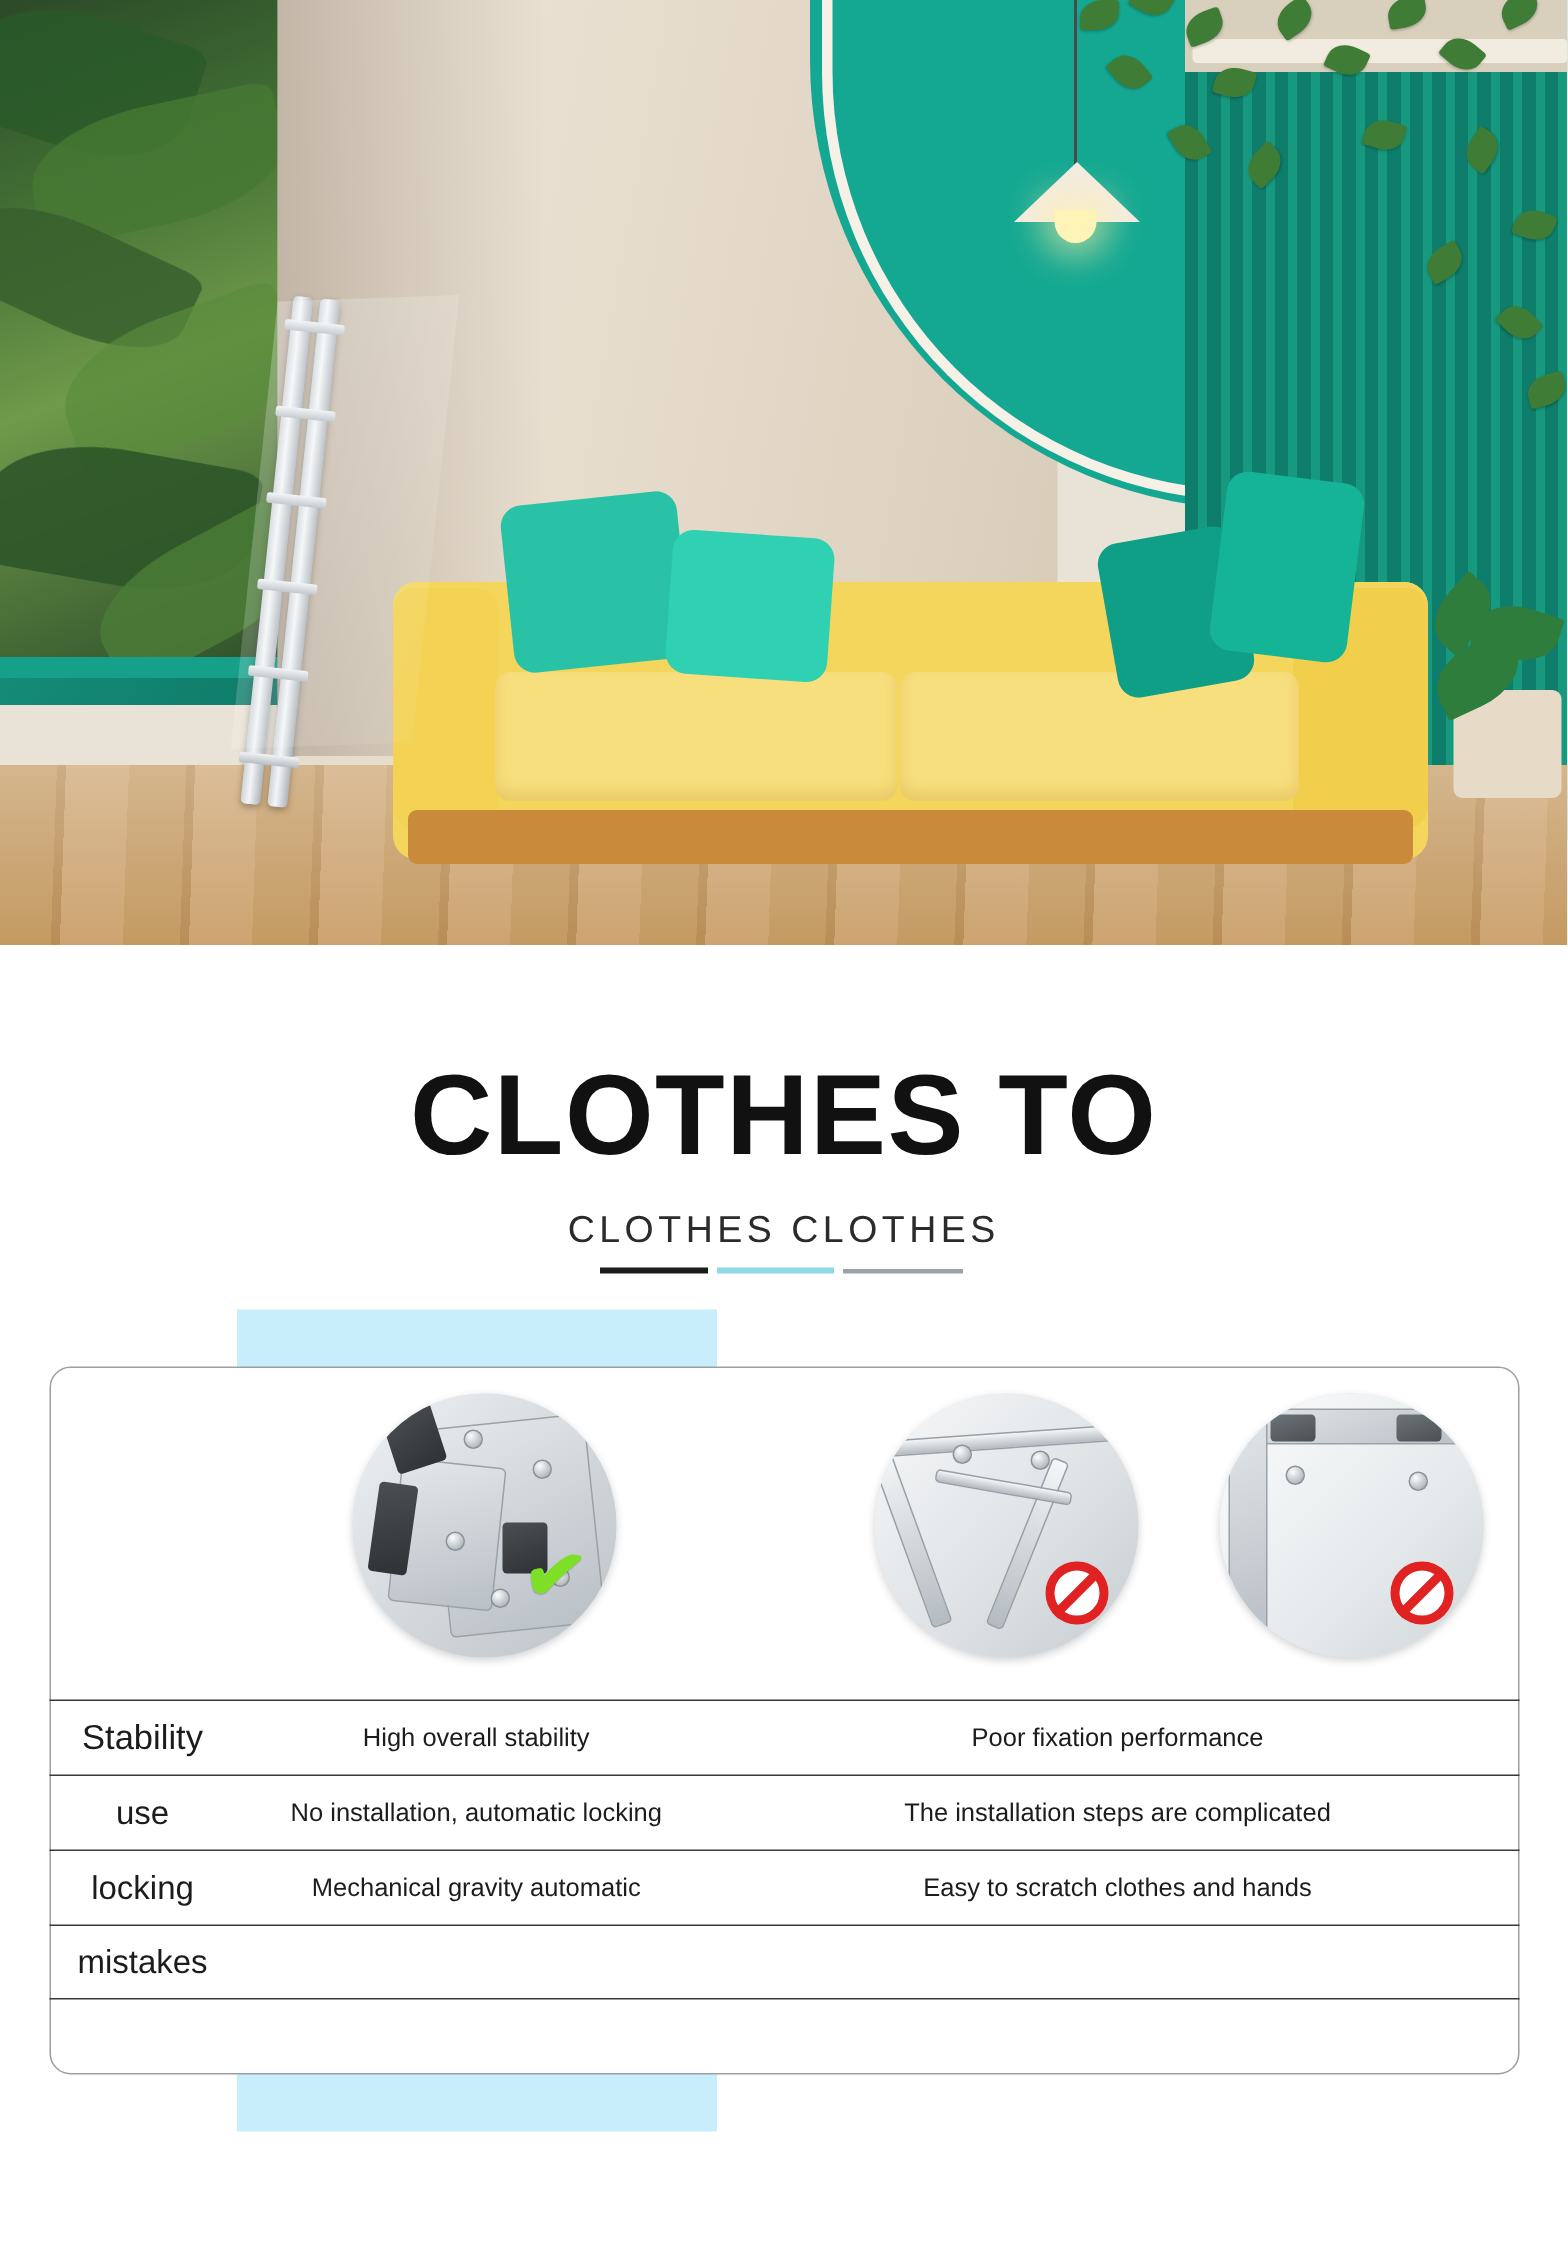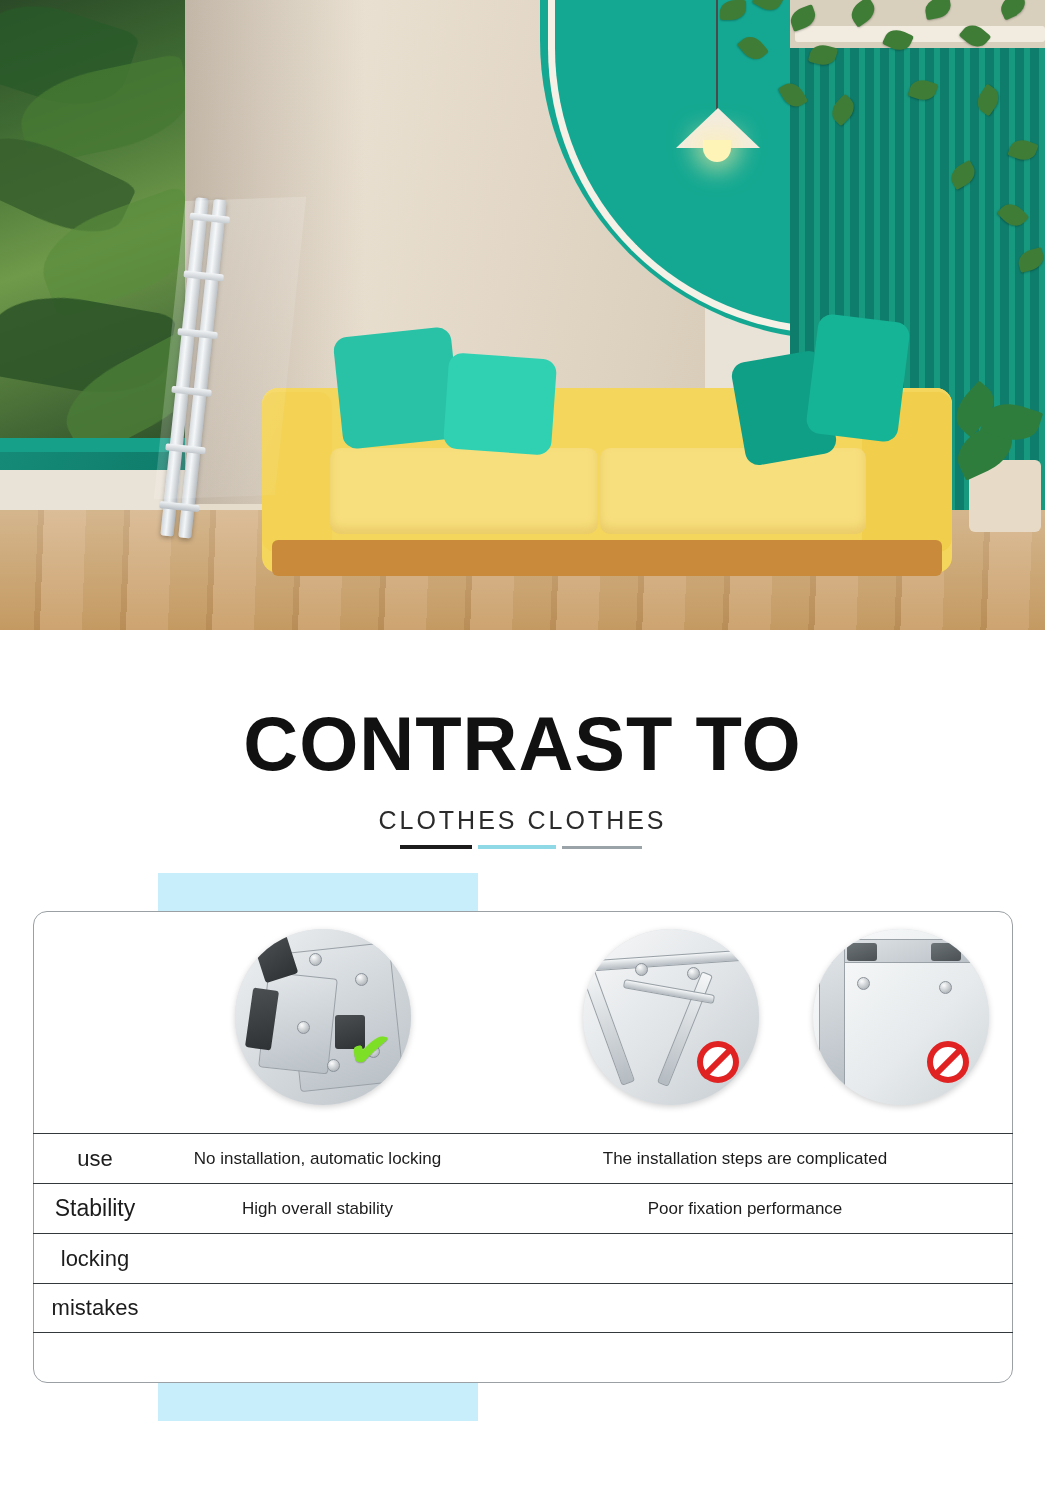--- a/index.html
+++ b/index.html
@@ -352,21 +352,21 @@
   </div>
   <div class="rack-glass"></div>
 
   <div class="plant-pot"></div>
   <div class="plant-leaf" style="right:30px; bottom:160px; width:60px; height:40px; transform:rotate(-25deg);"></div>
   <div class="plant-leaf" style="right:6px; bottom:190px; width:55px; height:36px; transform:rotate(18deg);"></div>
   <div class="plant-leaf" style="right:46px; bottom:205px; width:48px; height:32px; transform:rotate(-48deg);"></div>
 </div>
 
 <div class="title-wrap">
-  <div class="title-main">CONTRAST TO</div>
+  <div class="title-main">CLOTHES TO</div>
   <div class="title-sub">CLOTHES CLOTHES</div>
   <div class="rule-row">
     <div class="rule dark"></div>
     <div class="rule teal"></div>
     <div class="rule gray"></div>
   </div>
 </div>
 
 <div class="compare">
   <div class="highlight-col"></div>
@@ -412,30 +412,32 @@
         <div class="metal-dark" style="left:34px; top:14px; width:30px; height:18px; background:linear-gradient(160deg,#6d7478,#4a5053);"></div>
         <div class="metal-dark" style="left:118px; top:14px; width:30px; height:18px; background:linear-gradient(160deg,#6d7478,#4a5053);"></div>
         <div class="rivet" style="left:44px; top:48px;"></div>
         <div class="rivet" style="left:126px; top:52px;"></div>
         <div class="ban"></div>
       </div>
     </div>
   </div>
 
   <div class="table-area">
+    <div class="row r0">
+      <div class="cell-label">Stability</div>
+      <div class="cell-ours">High overall stability</div>
+      <div class="cell-theirs">Poor fixation performance</div>
+    </div>
     <div class="row r1">
       <div class="cell-label">use</div>
       <div class="cell-ours">No installation, automatic locking</div>
       <div class="cell-theirs">The installation steps are complicated</div>
     </div>
-    <div class="row r0">
-      <div class="cell-label">Stability</div>
-      <div class="cell-ours">High overall stability</div>
-      <div class="cell-theirs">Poor fixation performance</div>
-    </div>
     <div class="row r2">
       <div class="cell-label">locking</div>
+      <div class="cell-ours">Mechanical gravity automatic</div>
+      <div class="cell-theirs">Easy to scratch clothes and hands</div>
     </div>
     <div class="row r3">
       <div class="cell-label">mistakes</div>
     </div>
   </div>
 </div>
 
 </body></html>

